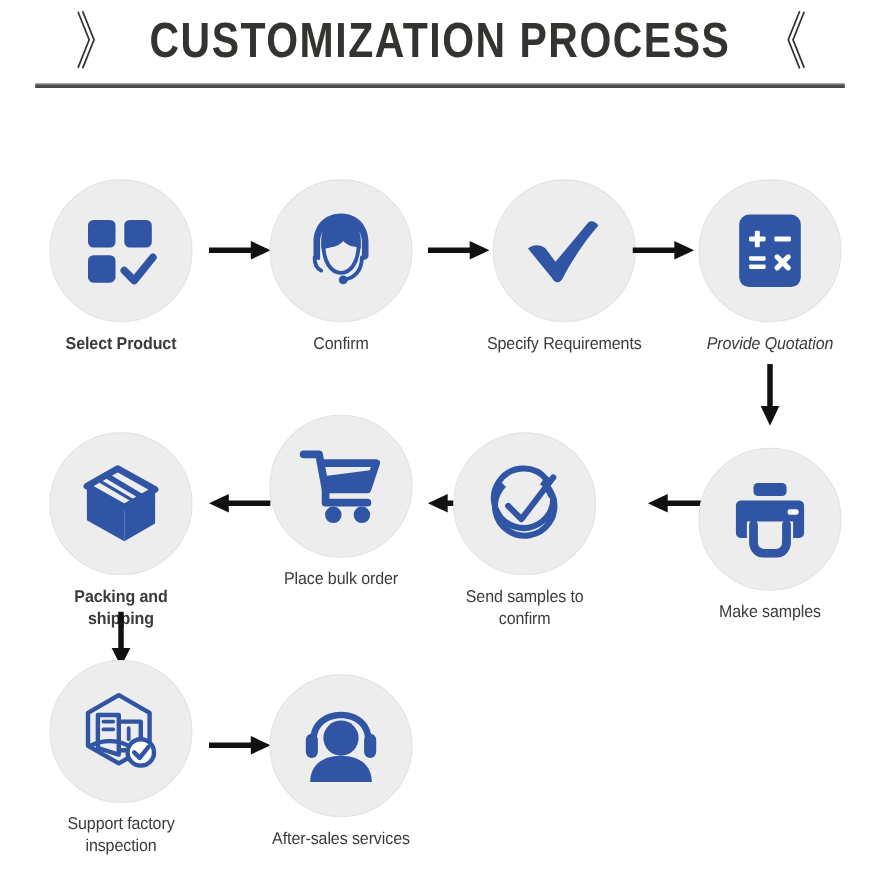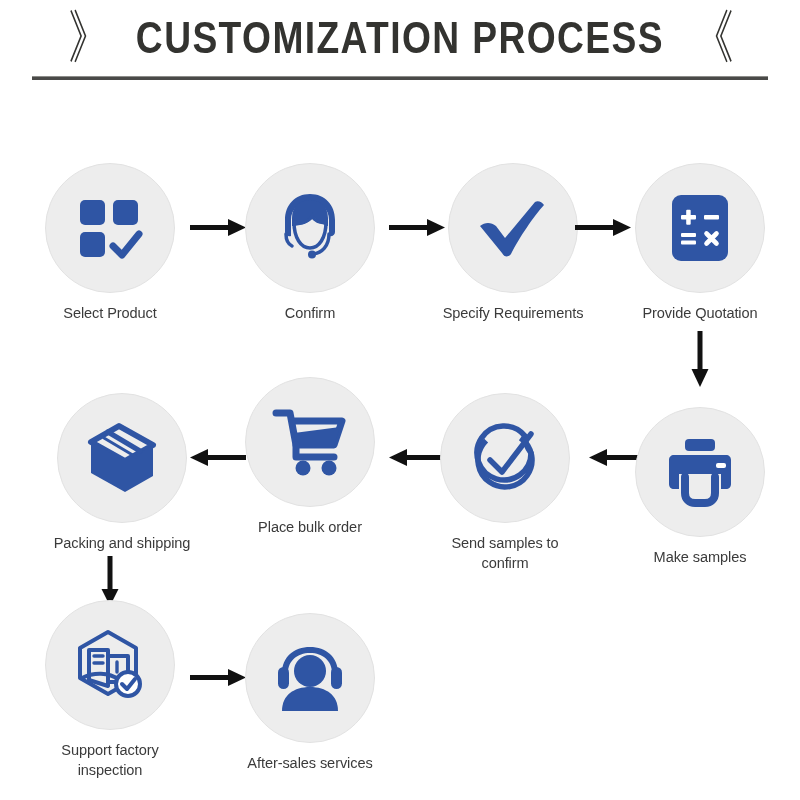--- a/index.html
+++ b/index.html
@@ -106,21 +106,21 @@
 
 <div id="header">
   <div id="title-row">
     <span class="chevron">》</span>
     <span id="page-title">CUSTOMIZATION PROCESS</span>
     <span class="chevron">《</span>
   </div>
   <div id="title-divider"></div>
 </div>
 
-<div class="node" style="left:110px; top:163px;">
+<div class="node" style="left:110px; top:163px;font-weight:bold;">
   <div class="circle">
     <span>
       <svg width="68" height="68" viewBox="0 0 68 68">
         <rect x="4" y="6" width="25" height="25" rx="5" fill="#2f55a4"></rect>
         <rect x="37" y="6" width="25" height="25" rx="5" fill="#2f55a4"></rect>
         <rect x="4" y="38" width="25" height="25" rx="5" fill="#2f55a4"></rect>
         <path d="M37 52 L46 61 L63 40" fill="none" stroke="#2f55a4" stroke-width="7" stroke-linecap="round" stroke-linejoin="round"></path>
       </svg>
     </span>
   </div>
@@ -174,21 +174,21 @@
   <div class="node-label">Specify Requirements</div>
 </div>
 
 <div class="arrow-h" style="left:575px; top:215px;">
   <svg width="56" height="26" viewBox="0 0 56 26">
     <rect x="0" y="10" width="41" height="5" fill="#111111"></rect>
     <path d="M38 4 L56 12.5 L38 21 Z" fill="#111111"></path>
   </svg>
 </div>
 
-<div class="node" style="left:700px; top:163px;">
+<div class="node" style="left:700px; top:163px;font-style:italic;">
   <div class="circle">
     <span>
       <svg width="64" height="72" viewBox="0 0 64 72">
         <rect x="4" y="3" width="56" height="66" rx="9" fill="#2f55a4"></rect>
         <rect x="13" y="23" width="15" height="4.5" rx="1" fill="#ffffff"></rect>
         <rect x="18.2" y="17.8" width="4.5" height="15" rx="1" fill="#ffffff"></rect>
         <rect x="36" y="23" width="15" height="4.5" rx="1" fill="#ffffff"></rect>
         <rect x="13" y="41" width="15" height="4" rx="1" fill="#ffffff"></rect>
         <rect x="13" y="48.5" width="15" height="4" rx="1" fill="#ffffff"></rect>
         <path d="M38.5 41.5 L48.5 51.5 M48.5 41.5 L38.5 51.5" stroke="#ffffff" stroke-width="4.6" stroke-linecap="round"></path>
@@ -198,21 +198,21 @@
   <div class="node-label">Provide Quotation</div>
 </div>
 
 <div class="arrow-v" style="left:687px; top:331px;">
   <svg width="26" height="56" viewBox="0 0 26 56">
     <rect x="10.5" y="0" width="5" height="41" fill="#111111"></rect>
     <path d="M4.5 38 L13 56 L21.5 38 Z" fill="#111111"></path>
   </svg>
 </div>
 
-<div class="node" style="left:122px; top:393px;">
+<div class="node" style="left:110px; top:393px;font-weight:bold;">
   <div class="circle">
     <span>
       <svg width="74" height="74" viewBox="0 0 74 74">
         <path d="M6 21 L34 5 L68 24 L40 40 Z" fill="none" stroke="#2f55a4" stroke-width="6" stroke-linejoin="round"></path>
         <path d="M6 21 L6 52 L40 71 L40 40 Z" fill="#2f55a4"></path>
         <path d="M40 40 L68 24 L68 55 L40 71 Z" fill="#2f55a4"></path>
         <path d="M23 11 L55 30" fill="none" stroke="#2f55a4" stroke-width="5" stroke-linecap="round"></path>
         <path d="M19 17 L51 36" fill="none" stroke="#2f55a4" stroke-width="3" stroke-linecap="round"></path>
       </svg>
     </span>
@@ -242,21 +242,21 @@
   <div class="node-label">Place bulk order</div>
 </div>
 
 <div class="arrow-h" style="left:389px; top:445px;">
   <svg width="56" height="26" viewBox="0 0 56 26">
     <rect x="15" y="10" width="41" height="5" fill="#111111"></rect>
     <path d="M18 4 L0 12.5 L18 21 Z" fill="#111111"></path>
   </svg>
 </div>
 
-<div class="node" style="left:505px; top:393px;">
+<div class="node" style="left:477px; top:393px;">
   <div class="circle">
     <span>
       <svg width="76" height="76" viewBox="0 0 76 76">
         <path d="M58 16 A27 27 0 1 0 64 33 A27 27 0 0 1 58 16" fill="none" stroke="#2f55a4" stroke-width="5.5" stroke-linecap="round"></path>
         <circle cx="38" cy="40" r="27" fill="none" stroke="#2f55a4" stroke-width="5.5" stroke-dasharray="132 40" transform="rotate(-55 38 40)"></circle>
         <path d="M23 40 L35 52 L64 14" fill="none" stroke="#2f55a4" stroke-width="5.5" stroke-linecap="round" stroke-linejoin="round"></path>
       </svg>
     </span>
   </div>
   <div class="node-label">Send samples to confirm</div>

